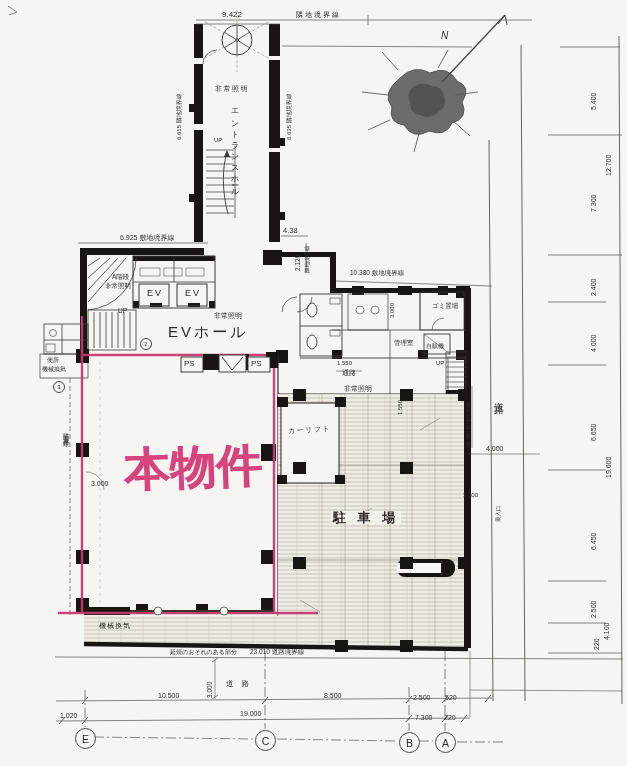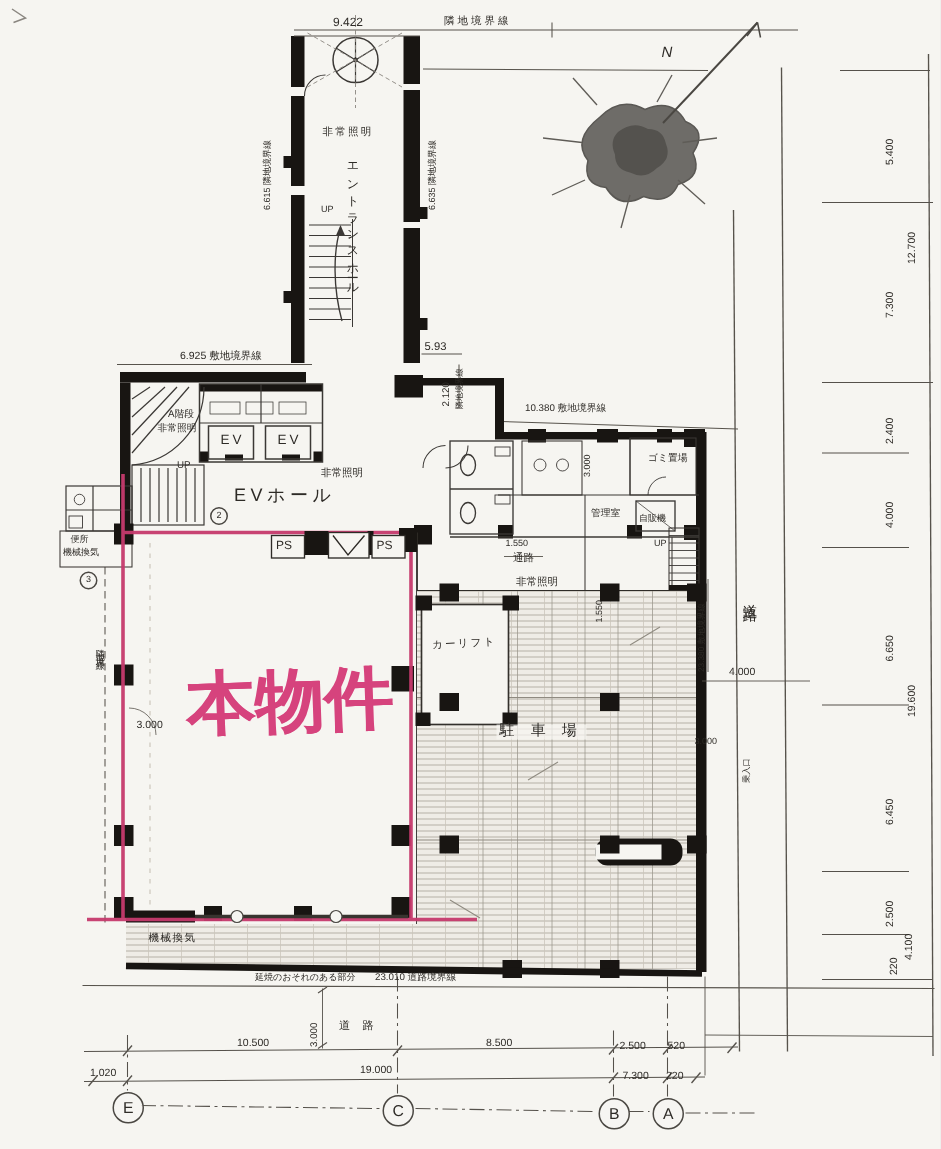--- a/index.html
+++ b/index.html
@@ -330,43 +330,43 @@
     <line x1="472" y1="386" x2="472" y2="448" stroke-width="0.6"></line>
     <line x1="470" y1="690" x2="622" y2="691" stroke-width="0.6"></line>
   </g>
 </svg>
 
 <span class="lbl" style="left:222px;top:11px;font-size:8px;">9.422</span>
 <span class="lbl" style="left:296px;top:11px;font-size:7px;letter-spacing:2px;">隣地境界線</span>
 <span class="lbl" style="left:215px;top:85px;font-size:7px;letter-spacing:1.5px;">非常照明</span>
 <span class="stack" style="left:230px;top:103px;font-size:8px;">エントランスホール</span>
 <span class="lbl" style="left:214px;top:137px;font-size:6px;">UP</span>
-<span class="lbl" style="left:283px;top:227px;font-size:7.5px;">5.93</span>
+<span class="lbl" style="left:283px;top:227px;font-size:7.5px;">4.38</span>
 <span class="lbl" style="left:120px;top:234px;font-size:7px;">6.925 敷地境界線</span>
 <span class="lbl" style="left:112px;top:274px;font-size:6.5px;">A階段</span>
 <span class="lbl" style="left:105px;top:283px;font-size:6.5px;">非常照明</span>
 <span class="lbl" style="left:147px;top:289px;font-size:9px;letter-spacing:2px;">EV</span>
 <span class="lbl" style="left:185px;top:289px;font-size:9px;letter-spacing:2px;">EV</span>
 <span class="lbl" style="left:118px;top:308px;font-size:6.5px;">UP</span>
 <span class="lbl" style="left:214px;top:312px;font-size:7px;">非常照明</span>
-<span class="lbl" style="left:156px;top:324px;font-size:12px;letter-spacing:3px;">EVホール</span>
+<span class="lbl" style="left:168px;top:324px;font-size:15px;letter-spacing:3px;">EVホール</span>
 <span class="lbl" style="left:350px;top:270px;font-size:6.5px;">10.380 敷地境界線</span>
 <span class="lbl" style="left:432px;top:303px;font-size:6.5px;">ゴミ置場</span>
 <span class="lbl" style="left:394px;top:340px;font-size:6.5px;">管理室</span>
 <span class="lbl" style="left:426px;top:343px;font-size:6px;">自販機</span>
 <span class="lbl" style="left:436px;top:360px;font-size:6px;">UP</span>
 <span class="lbl" style="left:342px;top:369px;font-size:7px;">通路</span>
 <span class="lbl" style="left:344px;top:385px;font-size:7px;">非常照明</span>
 <span class="lbl" style="left:337px;top:360px;font-size:6px;">1.550</span>
 <span class="lbl" style="left:184px;top:360px;font-size:8px;">PS</span>
 <span class="lbl" style="left:251px;top:360px;font-size:8px;">PS</span>
 <span class="lbl pinkText" style="left:124px;top:444px;font-size:46px;">本物件</span>
 <span class="lbl" style="left:91px;top:480px;font-size:7px;">3.000</span>
 <span class="lbl slant" style="left:288px;top:426px;font-size:7px;letter-spacing:1.5px;">カーリフト</span>
-<span class="lbl halo" style="left:331px;top:483px;font-size:10px;letter-spacing:4px;">駐 車 場</span>
+<span class="lbl halo" style="left:331px;top:511px;font-size:13px;letter-spacing:4px;font-weight:bold;">駐 車 場</span>
 <span class="lbl" style="left:99px;top:622px;font-size:7px;letter-spacing:1px;">機械換気</span>
 <span class="lbl" style="left:170px;top:649px;font-size:6px;">延焼のおそれのある部分</span>
 <span class="lbl" style="left:250px;top:649px;font-size:6.5px;">23.010 道路境界線</span>
 <span class="lbl" style="left:226px;top:680px;font-size:7.5px;letter-spacing:3px;">道 路</span>
 <span class="lbl" style="left:47px;top:357px;font-size:6px;">便所</span>
 <span class="lbl" style="left:42px;top:366px;font-size:6px;">機械換気</span>
 <span class="lbl" style="left:486px;top:445px;font-size:7px;">4.000</span>
 <span class="lbl" style="left:463px;top:492px;font-size:6px;">3.000</span>
 <span class="lbl" style="left:441px;top:31px;font-size:10px;font-style:italic;">N</span>
 

